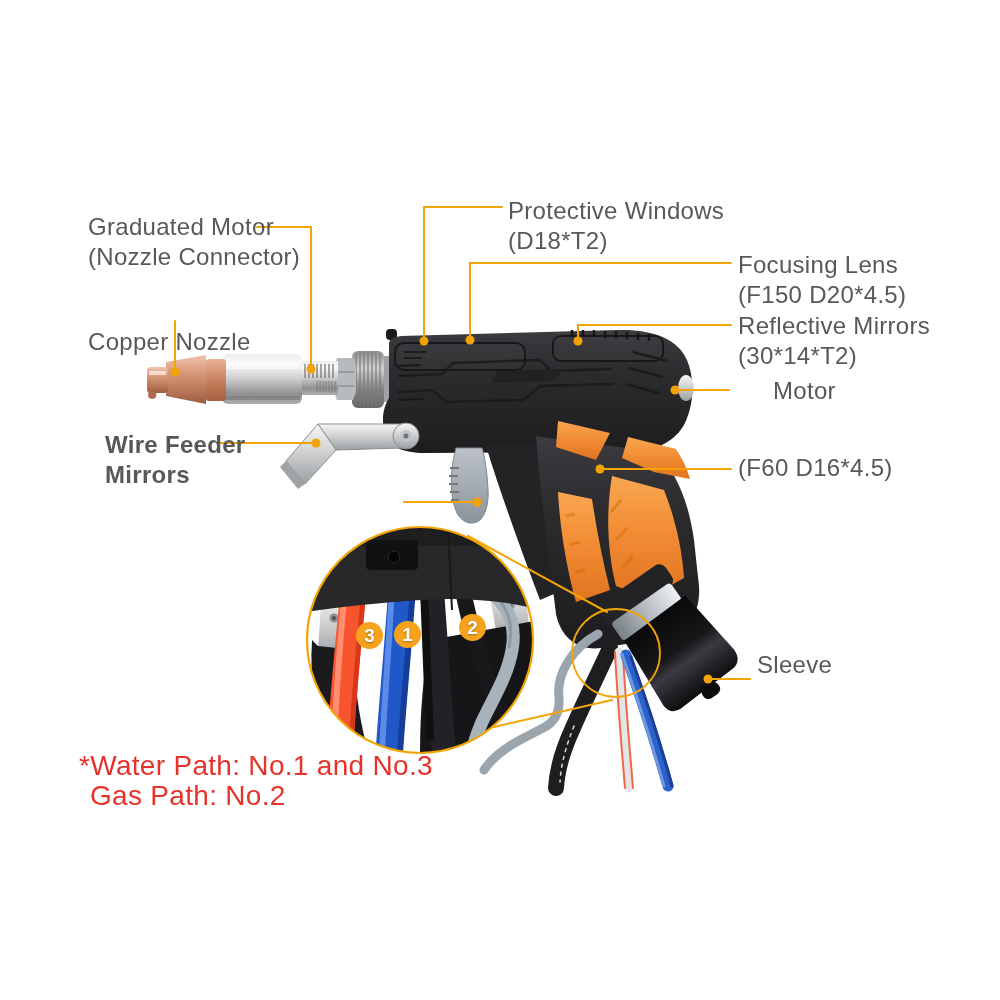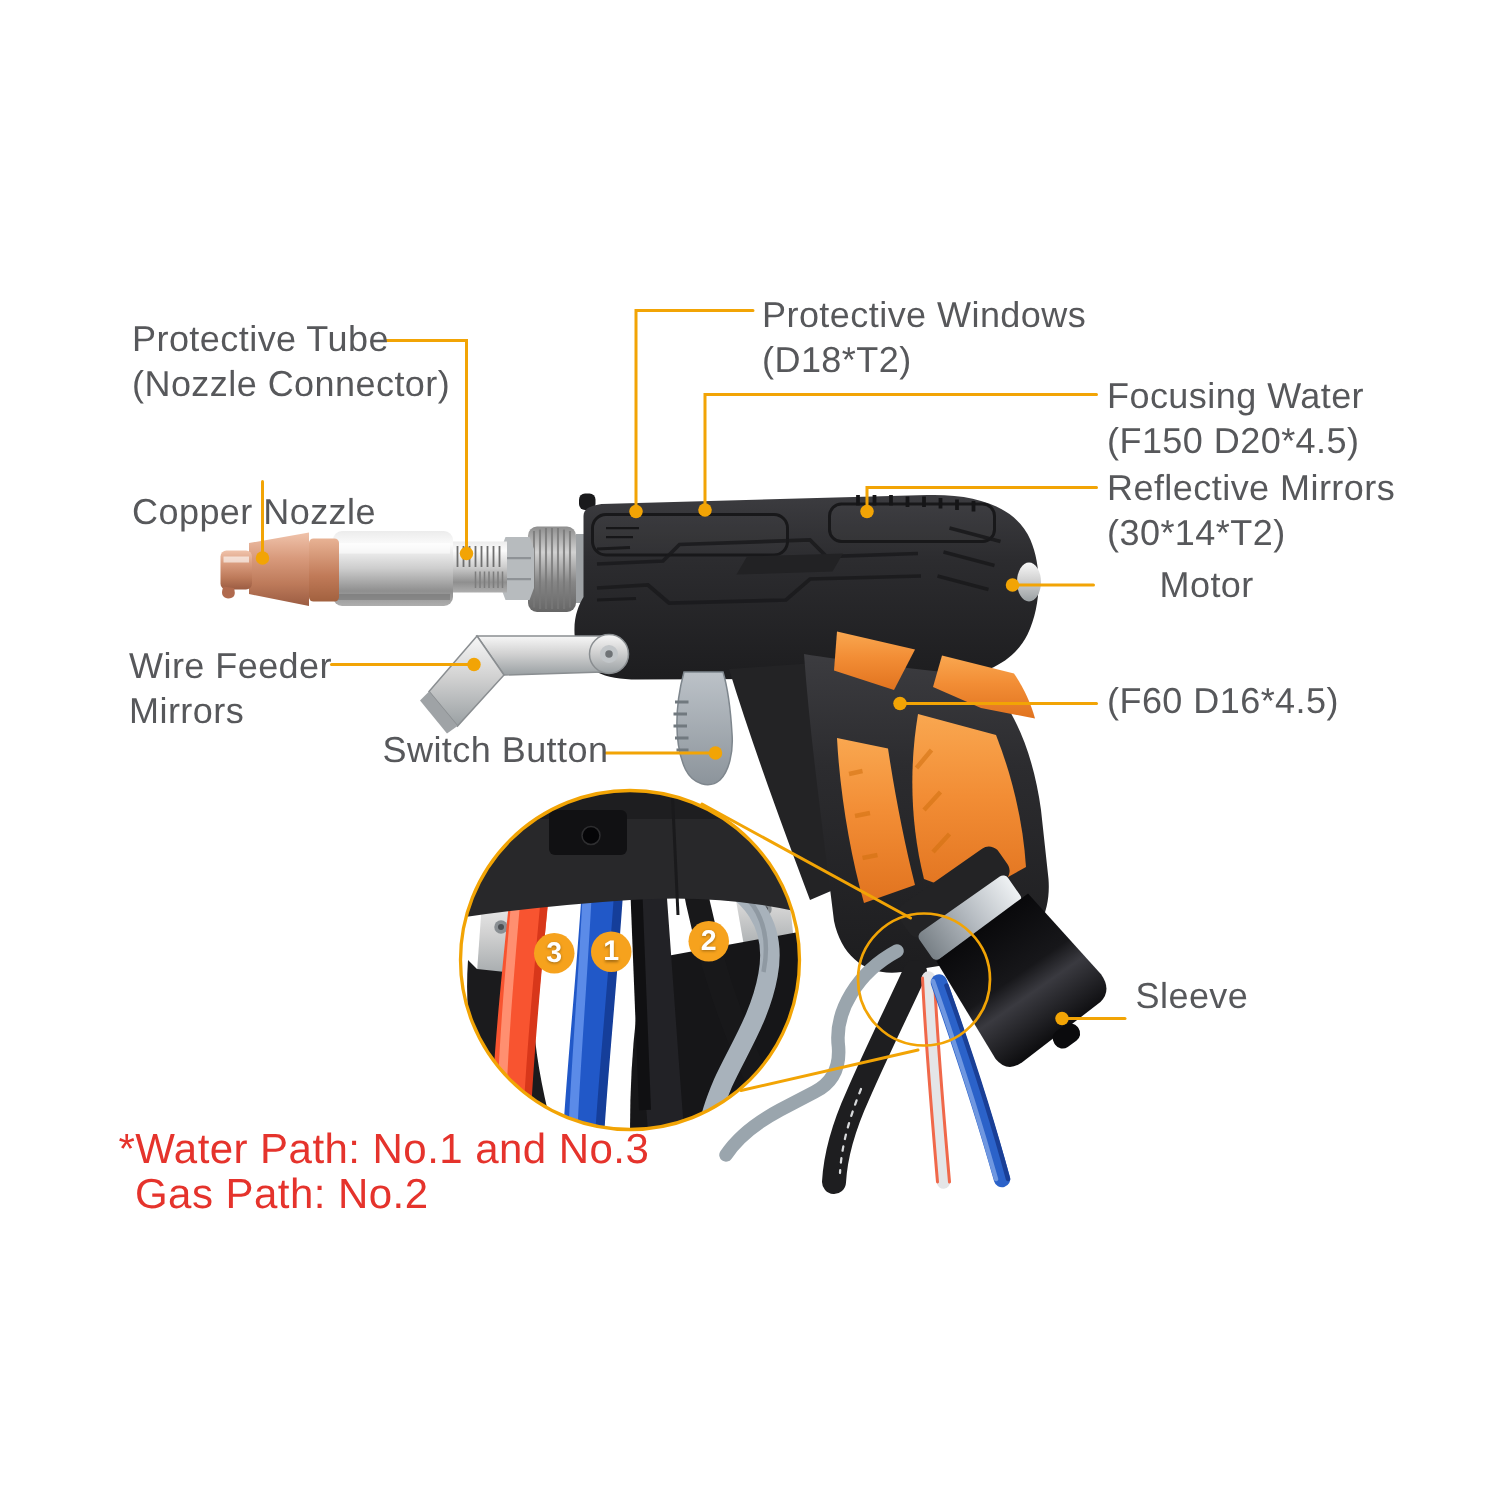--- a/index.html
+++ b/index.html
@@ -216,39 +216,36 @@
     <path class="lead" d="M729,390 L679,390"></path>
         <circle class="dot" cx="675" cy="390" r="4.5"></circle>
     <path class="lead" d="M731,469 L604,469"></path>
         <circle class="dot" cx="600" cy="469" r="4.5"></circle>
     <path class="lead" d="M750,679 L712,679"></path>
         <circle class="dot" cx="708" cy="679" r="4.5"></circle>
   </g>
 </svg>
 
 <div class="label" style="left:88px;top:212px;">
-  <div>Protective Tube</div>
+  <div>Graduated Motor</div>
   <div>(Nozzle Connector)</div>
 </div>
 <div class="label" style="left:88px;top:299px;margin-top:28px;">
   <div>Copper Nozzle</div>
 </div>
-<div class="label" style="left:86px;top:430px;">
+<div class="label" style="left:105px;top:430px;font-weight:bold;">
   <div>Wire Feeder</div>
   <div>Mirrors</div>
-</div>
-<div class="label" style="left:255px;top:486px;">
-  <div>Switch Button</div>
 </div>
 <div class="label" style="left:508px;top:196px;">
   <div>Protective Windows</div>
   <div>(D18*T2)</div>
 </div>
 <div class="label" style="left:738px;top:250px;">
-  <div>Focusing Water</div>
+  <div>Focusing Lens</div>
   <div>(F150 D20*4.5)</div>
 </div>
 <div class="label" style="left:738px;top:311px;">
   <div>Reflective Mirrors</div>
   <div>(30*14*T2)</div>
 </div>
 <div class="label" style="left:737px;top:376px;margin-left:36px;">
   <div>Motor</div>
 </div>
 <div class="label" style="left:738px;top:453px;">

